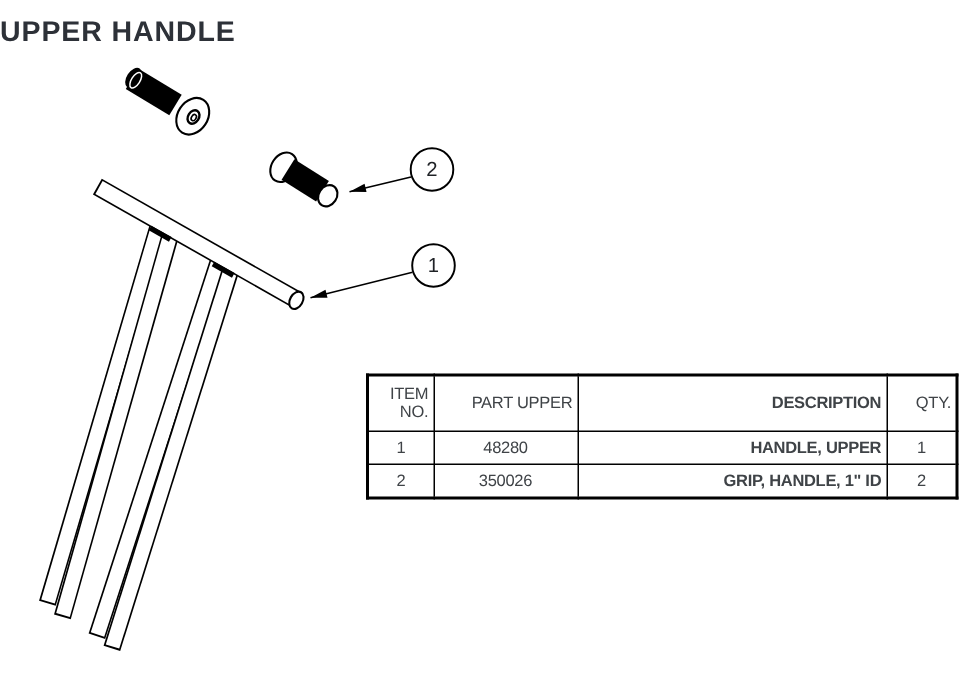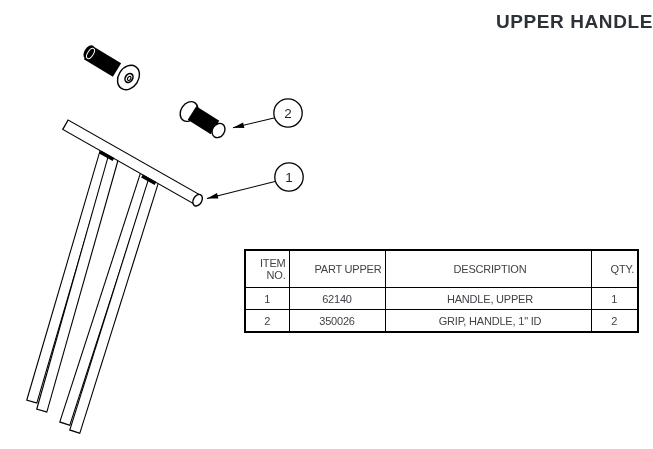--- a/index.html
+++ b/index.html
@@ -1,21 +1,21 @@
 <!DOCTYPE html>
 <html><head>
 <meta charset="utf-8">
 <style>
   html,body{margin:0;padding:0;background:#fff;}
   .page{
     position:relative;width:653px;height:449px;background:#ffffff;
     font-family:"Liberation Sans",sans-serif;overflow:hidden;
   }
   .drawing-title{
-    position:absolute;top:11px;left:0;width:100%;text-align:right;
+    position:absolute;top:11px;left:0;width:100%;text-align:left;
     font-size:19px;font-weight:bold;letter-spacing:.6px;color:#2d3138;
   }
   svg.diagram{position:absolute;left:0;top:0;}
 
   
   .tube-outline{stroke:#000;stroke-width:11.6;fill:none;stroke-linecap:butt;}
   .tube-fill{stroke:#fff;stroke-width:9.4;fill:none;stroke-linecap:butt;}
   .bar-outline{stroke:#000;stroke-width:12;fill:none;stroke-linecap:butt;}
   .bar-fill{stroke:#fff;stroke-width:9.8;fill:none;stroke-linecap:butt;}
   .wedge{stroke:#000;stroke-width:3.5;stroke-linecap:butt;}
@@ -30,21 +30,21 @@
     border-collapse:collapse;table-layout:fixed;
     border:2px solid #000;
     font-size:11px;color:#3f4347;letter-spacing:-0.2px;
   }
   table.parts th,table.parts td{
     border:1px solid #000;font-weight:normal;padding:0 3px;
     text-align:center;overflow:hidden;
   }
   table.parts thead th{height:36px;line-height:12px;white-space:normal;text-align:right;}
   table.parts tbody td{height:21px;white-space:nowrap;}
-  table.parts th.desc,table.parts td.desc{text-align:center;padding-left:7px;}
+  table.parts th.desc,table.parts td.desc{text-align:right;padding-left:7px;font-weight:bold;}
 </style>
 </head>
 <body>
 
 <div class="page">
 
   <div class="drawing-title">UPPER HANDLE</div>
 
   <svg class="diagram" width="653" height="449" viewBox="0 0 653 449">
     <defs>
@@ -117,21 +117,21 @@
       <tr>
         <th>ITEM NO.</th>
         <th>PART UPPER</th>
         <th class="desc">DESCRIPTION</th>
         <th>QTY.</th>
       </tr>
     </thead>
     <tbody>
       <tr>
         <td>1</td>
-        <td>62140</td>
+        <td>48280</td>
         <td class="desc">HANDLE, UPPER</td>
         <td>1</td>
       </tr>
       <tr>
         <td>2</td>
         <td>350026</td>
         <td class="desc">GRIP, HANDLE, 1" ID</td>
         <td>2</td>
       </tr>
     </tbody>

